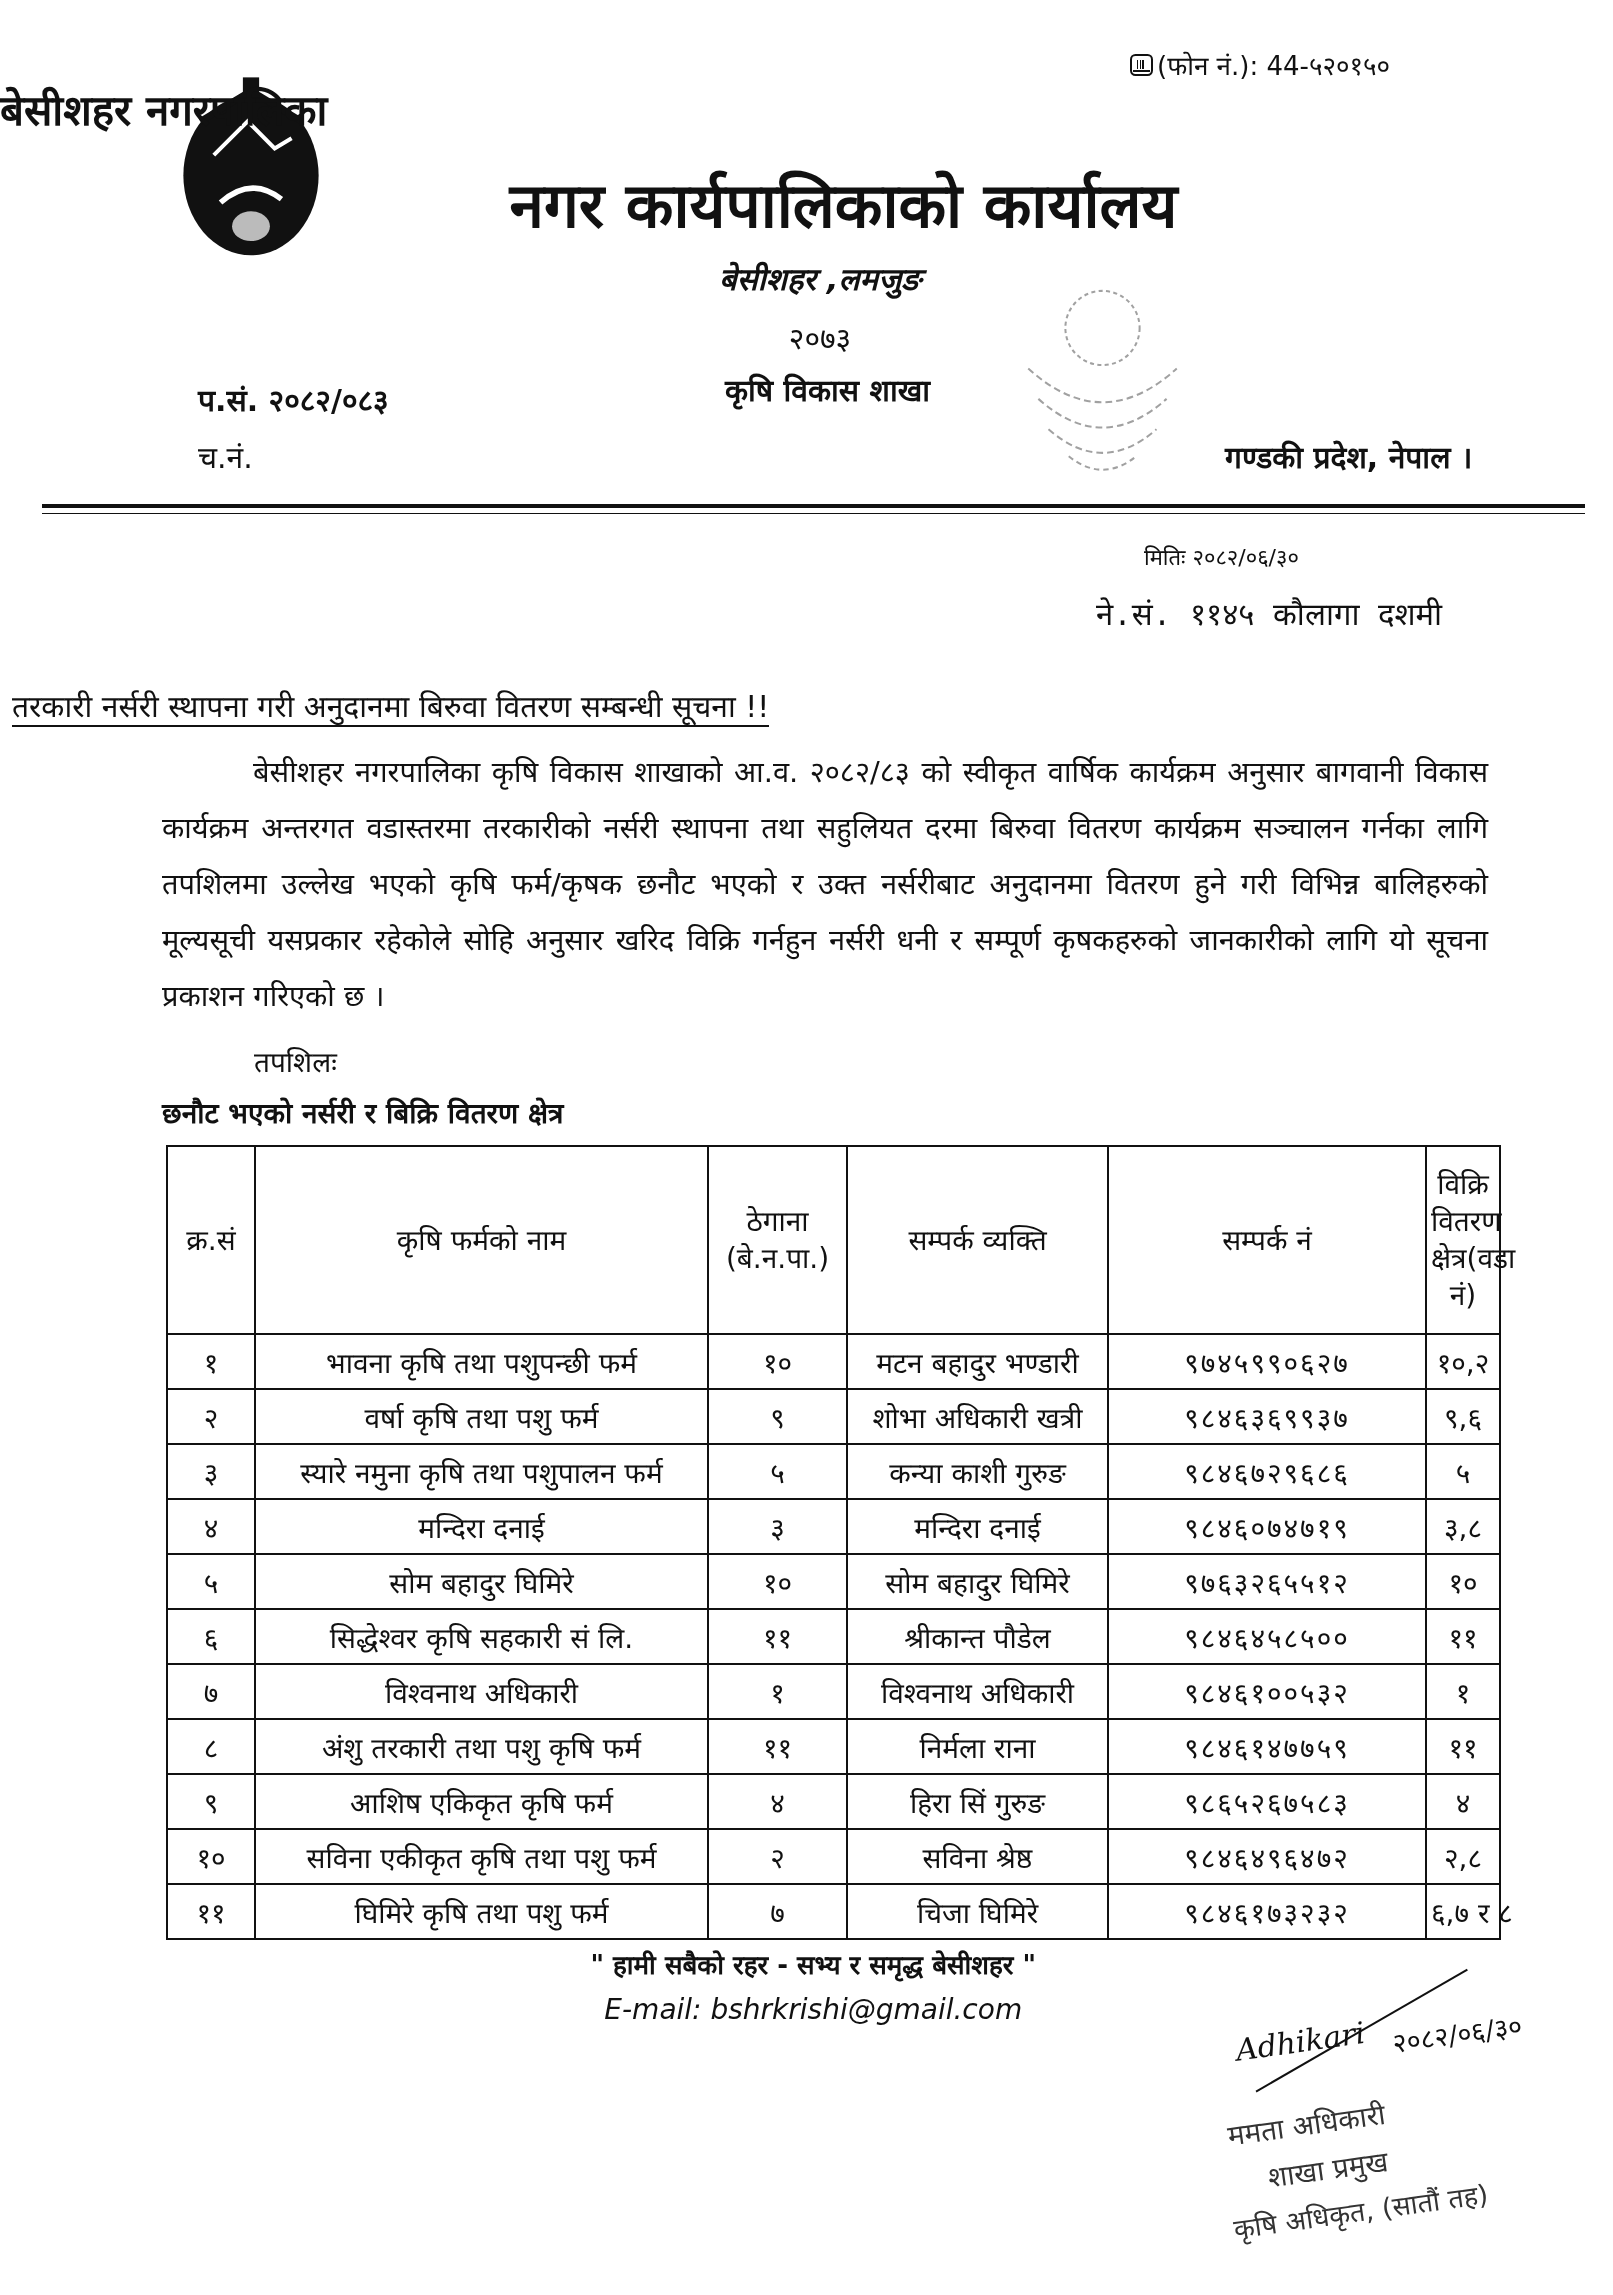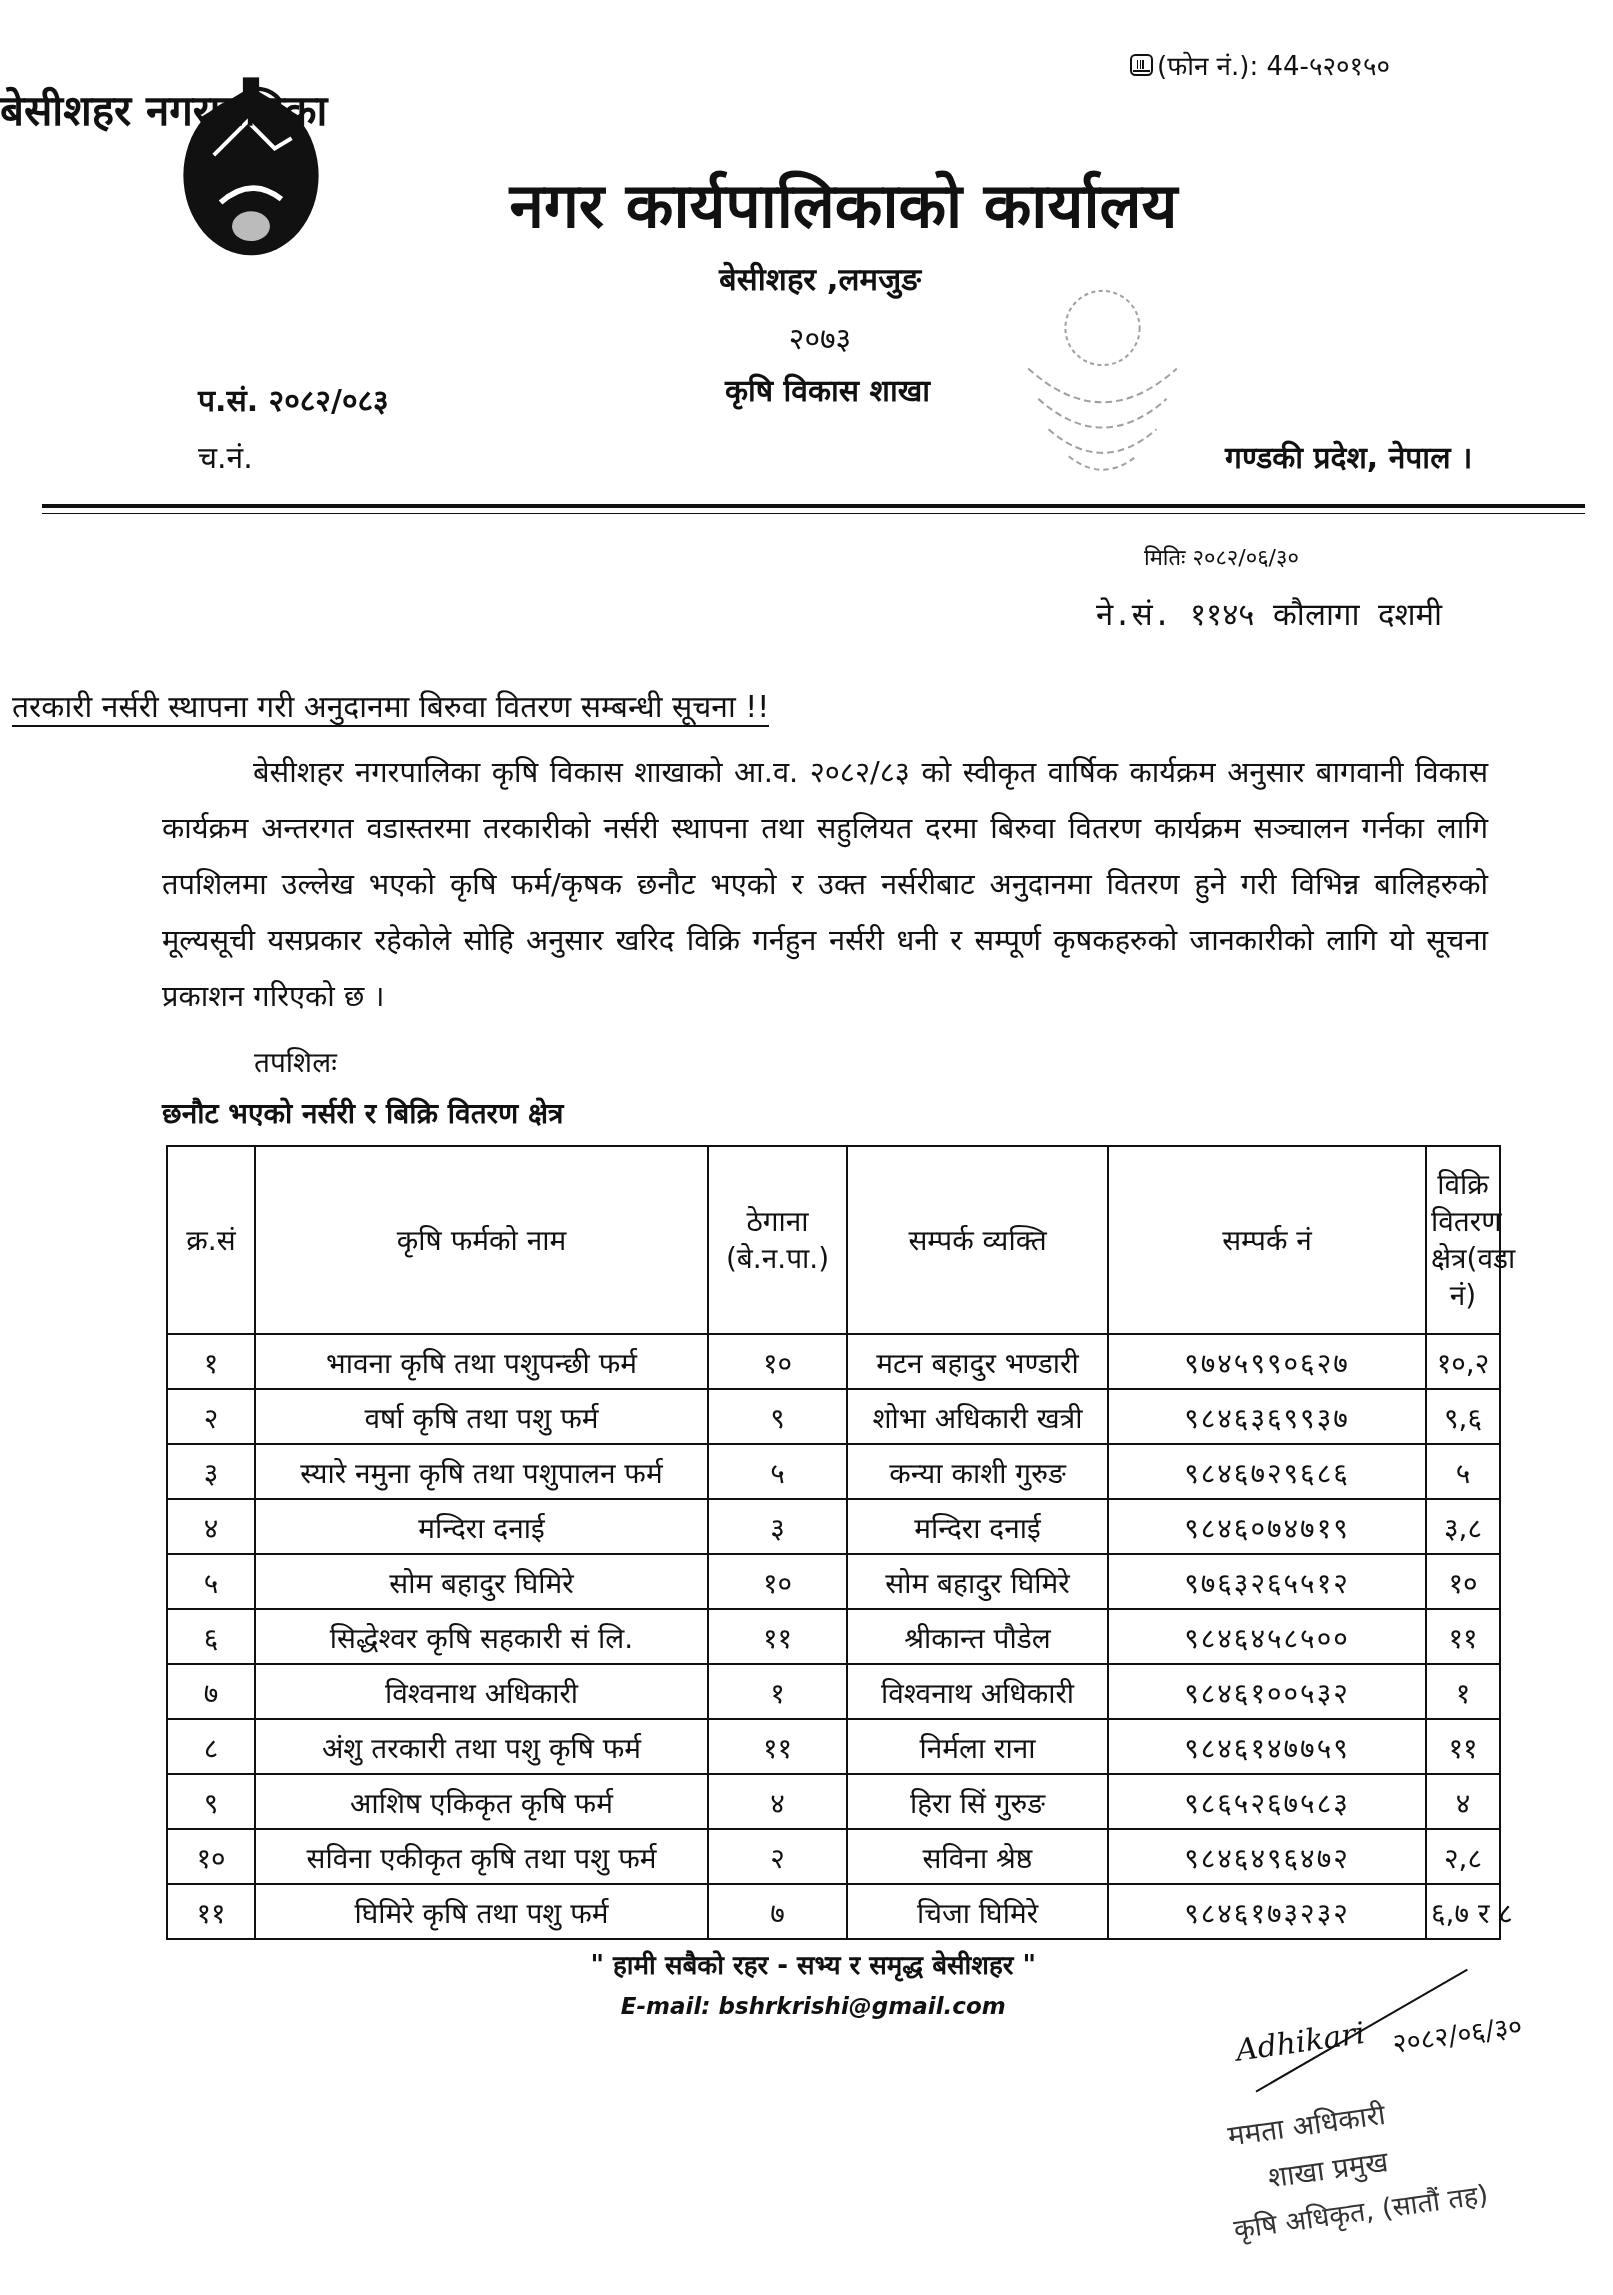--- a/index.html
+++ b/index.html
@@ -11,21 +11,21 @@
   
   .emblem { left: 173px; top: 74px; width: 156px; height: 186px; }
   
   .phone { left: 1130px; top: 47px; font-size: 26px; white-space: nowrap; display:flex; align-items:center; gap:4px; }
   .phone-icon { display:inline-block; width: 23px; height: 21.7px; border: 2.7px solid #111; border-radius: 5.4px; position: relative; box-sizing: border-box; }
   .phone-icon::before { content:""; position:absolute; left:4.7px; top:3.4px; width:8px; height:9.5px; background: repeating-linear-gradient(90deg,#111 0 1.4px,#fff 1.4px 2.7px); }
   .phone-icon::after { content:""; position:absolute; left:1.4px; right:1.4px; bottom:2px; height:2px; background:#111; }
   
   .muni-name { left: 0; width: 1613px; top: 80px; text-align: left; font-size: 42px; font-weight: bold; }
   .office-name { left: 0; width: 1613px; top: 161px; text-align: center; font-size: 62px; font-weight: bold; padding-left: 74px; box-sizing: border-box; }
-  .address { left: 0; width: 1613px; top: 257px; text-align: center; font-size: 31px; font-weight: bold; padding-left: 27px; box-sizing: border-box; }
+  .address { left: 0; width: 1613px; top: 257px; text-align: center; font-size: 31px; font-weight: bold; padding-left: 27px; box-sizing: border-box; font-style: italic; }
   .estd { left: 0; width: 1613px; top: 317px; text-align: center; font-size: 30px; padding-left: 27px; box-sizing: border-box; }
   .branch { left: 0; width: 1613px; top: 369px; text-align: center; font-size: 30px; font-weight: bold; padding-left: 42px; box-sizing: border-box; }
   .ref-no { left: 198px; top: 379px; font-size: 30px; font-weight: bold; }
   .dispatch-no { left: 198px; top: 436px; font-size: 30px; font-weight: normal; }
   .province { left: 1225px; top: 436px; font-size: 30px; font-weight: bold; }
   
   .stamp { left: 1008px; top: 267px; width: 189px; height: 230px; opacity: .55; }
   
   .divider { left: 42px; width: 1543px; top: 504px; height: 5.4px; border-top: 4px solid #111; border-bottom: 1.4px solid #111; }
   
@@ -42,21 +42,21 @@
   .table-wrap { left: 166px; top: 1145px; width: 1333px; }
   table { border-collapse: collapse; width: 100%; table-layout: fixed; }
   th, td { border: 2px solid #111; text-align: center; vertical-align: middle; font-size: 28px; padding: 0 4px; }
   th { font-weight: normal; height: 186px; line-height: 37px; }
   td { height: 53px; white-space: nowrap; }
   td.phone-cell { letter-spacing: 2px; }
   col.c1 { width: 88px; } col.c2 { width: 453px; } col.c3 { width: 139px; }
   col.c4 { width: 261px; } col.c5 { width: 318px; } col.c6 { width: 74px; }
   
   .motto { left: 0; width: 1613px; top: 1946px; text-align: center; font-size: 26px; font-weight: bold; padding-left: 13.5px; box-sizing: border-box; }
-  .email { left: 0; width: 1613px; top: 1993px; text-align: center; font-size: 23px; font-weight: bold; font-style: italic; padding-left: 13.5px; box-sizing: border-box; }
+  .email { left: 0; width: 1613px; top: 1993px; text-align: center; font-size: 28px; font-weight: normal; font-style: italic; padding-left: 13.5px; box-sizing: border-box; }
   
   .sig-block { left: 1205px; top: 2023px; width: 379px; height: 257px; transform: rotate(-8deg); transform-origin: left top; }
   .sig-scribble { position:absolute; left: 27px; top: 13.5px; font-family: "DejaVu Serif", serif; font-style: italic; font-size: 30px; }
   .sig-date { position:absolute; left: 183px; top: 27px; font-size: 27px; font-family: "DejaVu Serif", serif; }
   .sig-line1 { position:absolute; left: 41px; top: 74px; width: 244px; height: 2px; background:#111; transform: rotate(-22deg); transform-origin: left center; }
   .sig-name { position:absolute; left: 6.8px; top: 95px; font-size: 28px; color:#333; }
   .sig-title { position:absolute; left: 41px; top: 142px; font-size: 28px; color:#333; }
   .sig-designation { position:absolute; left: 0px; top: 189px; font-size: 27px; color:#333; white-space: nowrap; }
 </style>
 </head>

